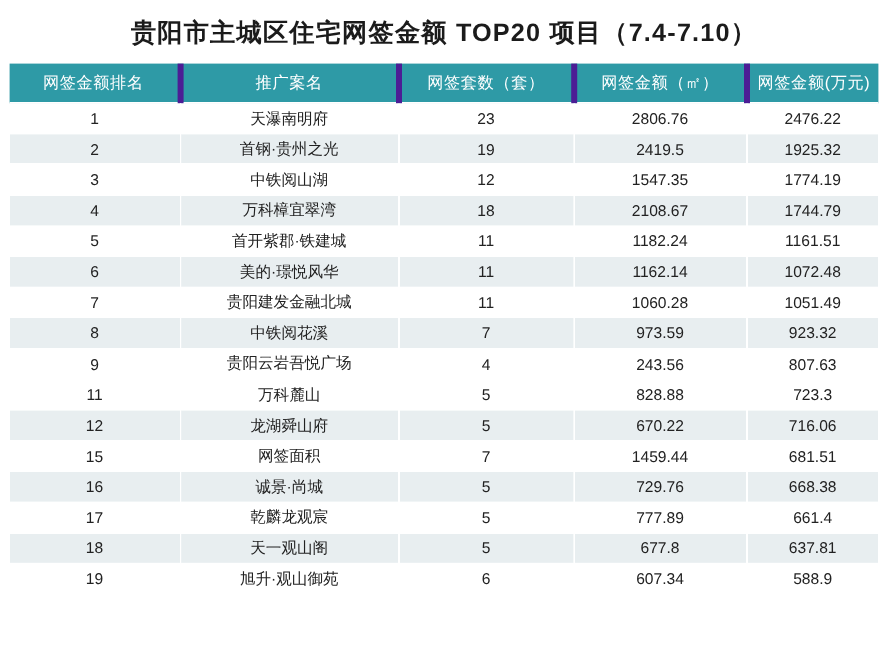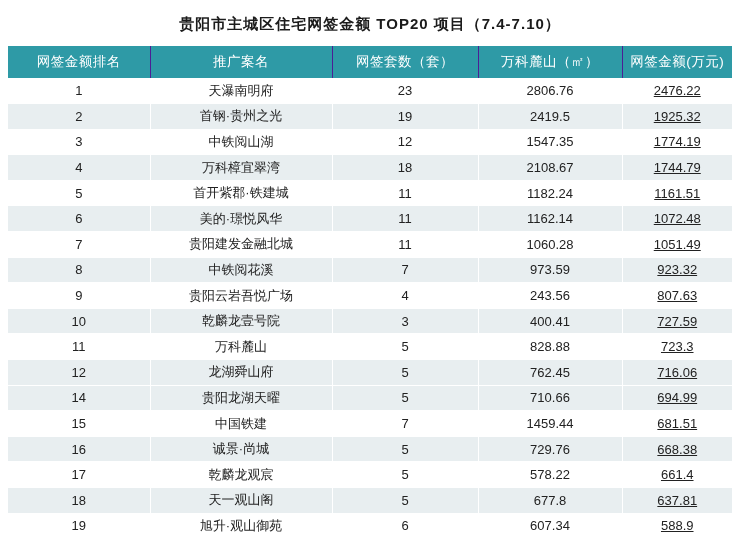--- a/index.html
+++ b/index.html
@@ -16,62 +16,61 @@
   }
   .page {
     position: relative;
     width: 740px;
     height: 547px;
     box-sizing: border-box;
     padding: 0 8px;
   }
   .title {
     text-align: center;
-    font-size: 15px;
+    font-size: 21px;
     font-weight: bold;
     color: #1b1b1b;
     letter-spacing: 1px;
     padding-top: 14px;
     padding-bottom: 12px;
     line-height: 1.3;
   }
   table.rank-table {
     width: 724px;
     margin: 0 auto;
     border-collapse: collapse;
     table-layout: fixed;
     font-size: 13.5px;
   }
   table.rank-table th {
     background: #2e9aa6;
     color: #ffffff;
     font-weight: normal;
     font-size: 13.5px;
     height: 30px;
-    border-right: 1px solid #4c1d95;
+    border-right: 5px solid #4c1d95;
     border-bottom: 1px solid #ffffff;
     letter-spacing: 0.5px;
   }
   table.rank-table th:last-child {
     border-right: none;
     margin-top: 32px;
   }
   table.rank-table td {
     height: 22.6px;
     text-align: center;
     border-right: 1px solid #ffffff;
     border-bottom: 1px solid #ffffff;
     color: #222222;
     font-size: 13px;
     white-space: nowrap;
     overflow: hidden;
   }
   table.rank-table td:last-child {
     border-right: none;
-    text-decoration: underline;
   }
   table.rank-table tbody tr.odd td {
     background: #ffffff;
   }
   table.rank-table tbody tr.even td {
     background: #e8eef0;
   }
   .col-rank { width: 142px; }
   .col-name { width: 182px; }
   .col-units { width: 146px; }
@@ -91,21 +90,21 @@
       <col class="col-name">
       <col class="col-units">
       <col class="col-area">
       <col class="col-amount">
     </colgroup>
     <thead>
       <tr>
         <th>网签金额排名</th>
         <th>推广案名</th>
         <th>网签套数（套）</th>
-        <th>万科麓山（㎡）</th>
+        <th>网签金额（㎡）</th>
         <th>网签金额(万元)</th>
       </tr>
     </thead>
     <tbody>
       <tr class="odd">
         <td>1</td>
         <td>天瀑南明府</td>
         <td>23</td>
         <td>2806.76</td>
         <td>2476.22</td>
@@ -159,67 +158,53 @@
         <td>973.59</td>
         <td>923.32</td>
       </tr>
       <tr class="odd">
         <td>9</td>
         <td>贵阳云岩吾悦广场</td>
         <td>4</td>
         <td>243.56</td>
         <td>807.63</td>
       </tr>
-      <tr class="even">
-        <td>10</td>
-        <td>乾麟龙壹号院</td>
-        <td>3</td>
-        <td>400.41</td>
-        <td>727.59</td>
-      </tr>
       <tr class="odd">
         <td>11</td>
         <td>万科麓山</td>
         <td>5</td>
         <td>828.88</td>
         <td>723.3</td>
       </tr>
       <tr class="even">
         <td>12</td>
         <td>龙湖舜山府</td>
         <td>5</td>
-        <td>762.45</td>
+        <td>670.22</td>
         <td>716.06</td>
       </tr>
-      <tr class="even">
-        <td>14</td>
-        <td>贵阳龙湖天曜</td>
-        <td>5</td>
-        <td>710.66</td>
-        <td>694.99</td>
-      </tr>
       <tr class="odd">
         <td>15</td>
-        <td>中国铁建</td>
+        <td>网签面积</td>
         <td>7</td>
         <td>1459.44</td>
         <td>681.51</td>
       </tr>
       <tr class="even">
         <td>16</td>
         <td>诚景·尚城</td>
         <td>5</td>
         <td>729.76</td>
         <td>668.38</td>
       </tr>
       <tr class="odd">
         <td>17</td>
         <td>乾麟龙观宸</td>
         <td>5</td>
-        <td>578.22</td>
+        <td>777.89</td>
         <td>661.4</td>
       </tr>
       <tr class="even">
         <td>18</td>
         <td>天一观山阁</td>
         <td>5</td>
         <td>677.8</td>
         <td>637.81</td>
       </tr>
       <tr class="odd">

